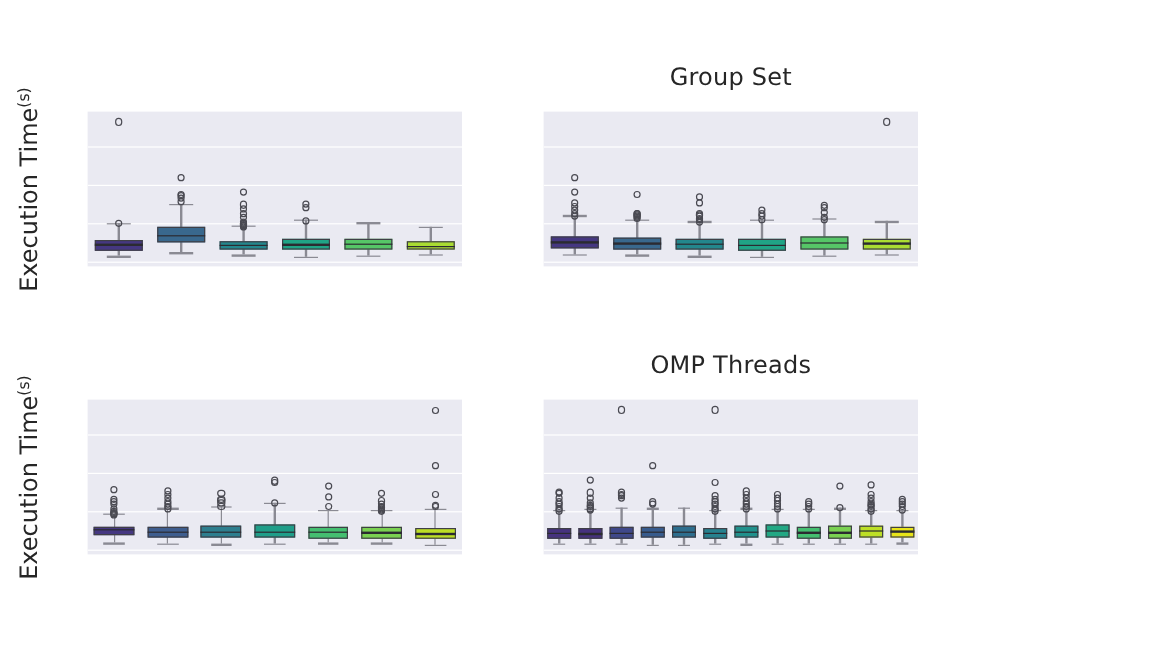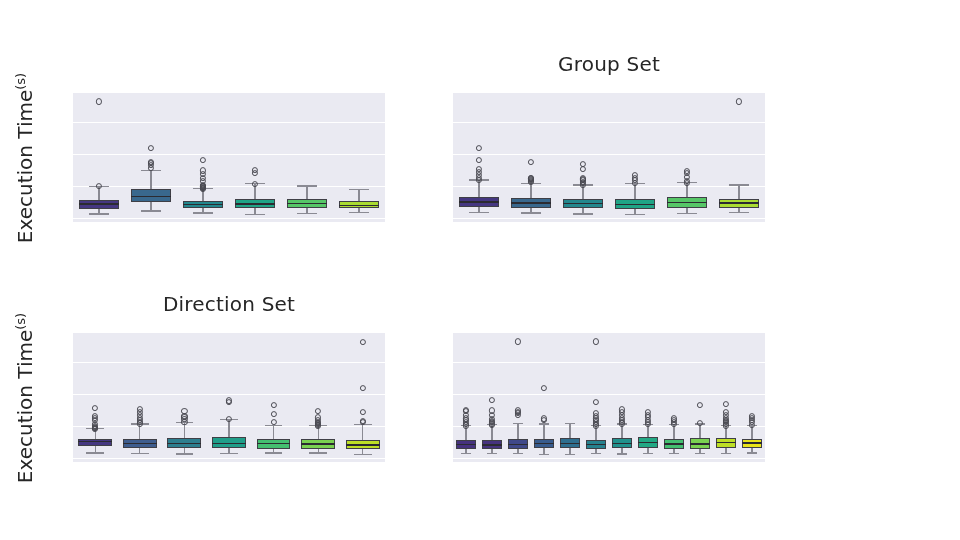--- a/index.html
+++ b/index.html
@@ -174,21 +174,20 @@
         <div class="flier" style="left: 234px; bottom: 51.17px;"></div>
         <div class="whisker" style="left: 285.4px; top: 91.46px; height: 27.6px;"></div>
         <div class="cap" style="left: 275.72px; width: 20.55px; top: 91.46px;"></div>
         <div class="cap" style="left: 275.72px; width: 20.55px; top: 119.05px;"></div>
         <div class="box" style="left: 266.24px; width: 39.52px; top: 105.57px; height: 9.63px; background: rgb(170, 220, 50);"></div>
         <div class="median" style="left: 266.24px; width: 39.52px; top: 109.43px;"></div>
         <div class="flier" style="left: 286px; bottom: 120.48px;"></div>
       </div>
     </div>
     <div class="panel" style="left: 73px; top: 292px; width: 312px; height: 240px;">
-      <div class="panel-title">Direction Set</div>
       <div class="plot" style="left: 0px; top: 41px; width: 312px; height: 129px; background: rgb(234, 234, 242);">
         <div class="gridline" style="top: 125.15px; background: rgb(255, 255, 255);"></div>
         <div class="gridline" style="top: 93.06px; background: rgb(255, 255, 255);"></div>
         <div class="gridline" style="top: 60.97px; background: rgb(255, 255, 255);"></div>
         <div class="gridline" style="top: 28.88px; background: rgb(255, 255, 255);"></div>
         <div class="whisker" style="left: 21.69px; top: 94.66px; height: 24.71px;"></div>
         <div class="cap" style="left: 13.48px; width: 17.61px; top: 94.66px;"></div>
         <div class="cap" style="left: 13.48px; width: 17.61px; top: 119.37px;"></div>
         <div class="box" style="left: 5.35px; width: 33.87px; top: 105.57px; height: 7.06px; background: rgb(69, 55, 129);"></div>
         <div class="median" style="left: 5.35px; width: 33.87px; top: 108.14px;"></div>
@@ -260,20 +259,21 @@
         <div class="median" style="left: 272.78px; width: 33.87px; top: 111.35px;"></div>
         <div class="flier" style="left: 289.71px; bottom: 39.62px;"></div>
         <div class="flier" style="left: 289.71px; bottom: 40.58px;"></div>
         <div class="flier" style="left: 289.71px; bottom: 49.89px;"></div>
         <div class="flier" style="left: 289.71px; bottom: 73.63px;"></div>
         <div class="flier" style="left: 289.71px; bottom: 119.84px;"></div>
       </div>
     </div>
     <div class="ylabel" style="width: 230px; height: 26px; left: -94px; top: 384.5px; line-height: 26px;"><span>Execution Time</span><span class="unit">(s)</span></div>
     <div class="panel" style="left: 453px; top: 292px; width: 312px; height: 240px;">
+      <div class="panel-title">OMP Threads</div>
       <div class="plot" style="left: 0px; top: 41px; width: 312px; height: 129px; background: rgb(234, 234, 242);">
         <div class="gridline" style="top: 125.15px; background: rgb(255, 255, 255);"></div>
         <div class="gridline" style="top: 93.06px; background: rgb(255, 255, 255);"></div>
         <div class="gridline" style="top: 60.97px; background: rgb(255, 255, 255);"></div>
         <div class="gridline" style="top: 28.88px; background: rgb(255, 255, 255);"></div>
         <div class="whisker" style="left: 12.4px; top: 91.78px; height: 28.24px;"></div>
         <div class="cap" style="left: 7.86px; width: 10.28px; top: 91.78px;"></div>
         <div class="cap" style="left: 7.86px; width: 10.28px; top: 120.01px;"></div>
         <div class="box" style="left: 3.12px; width: 19.76px; top: 106.86px; height: 8.66px; background: rgb(70, 50, 126);"></div>
         <div class="median" style="left: 3.12px; width: 19.76px; top: 111.03px;"></div>

